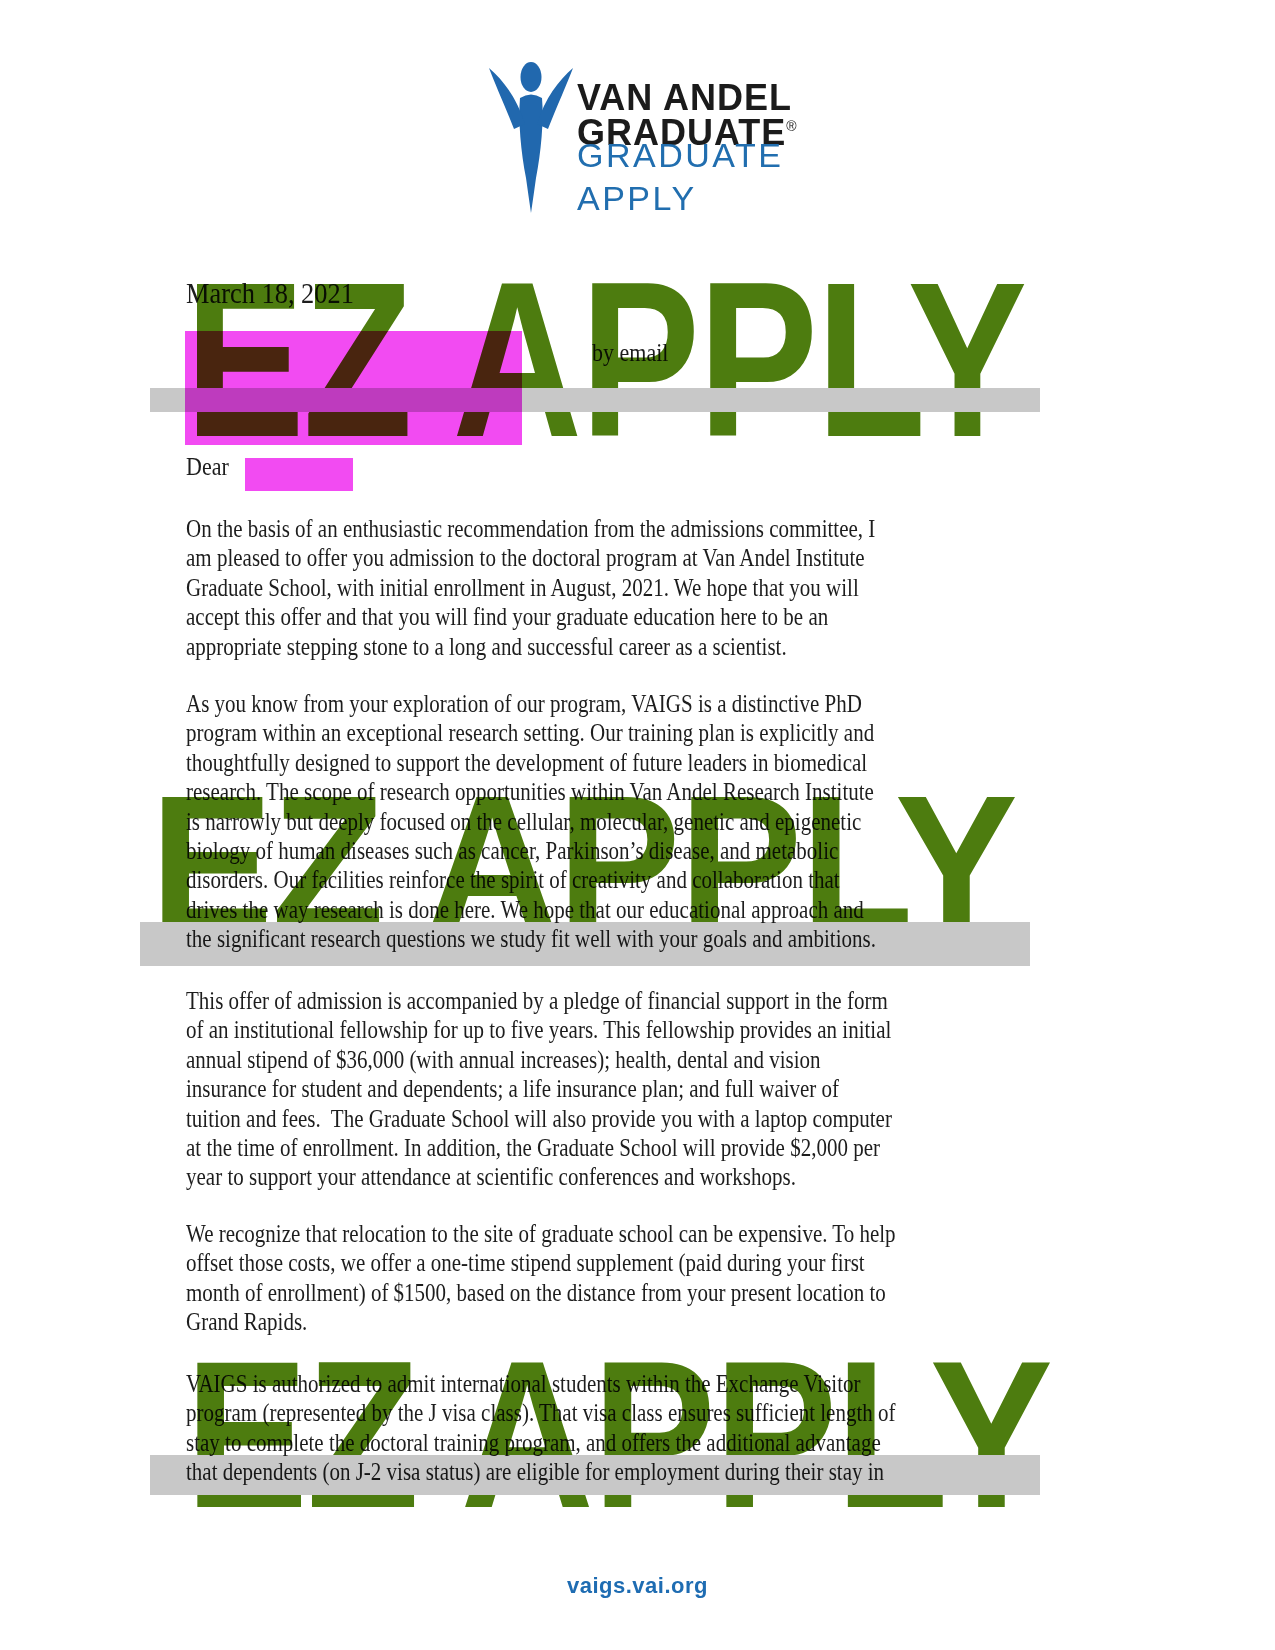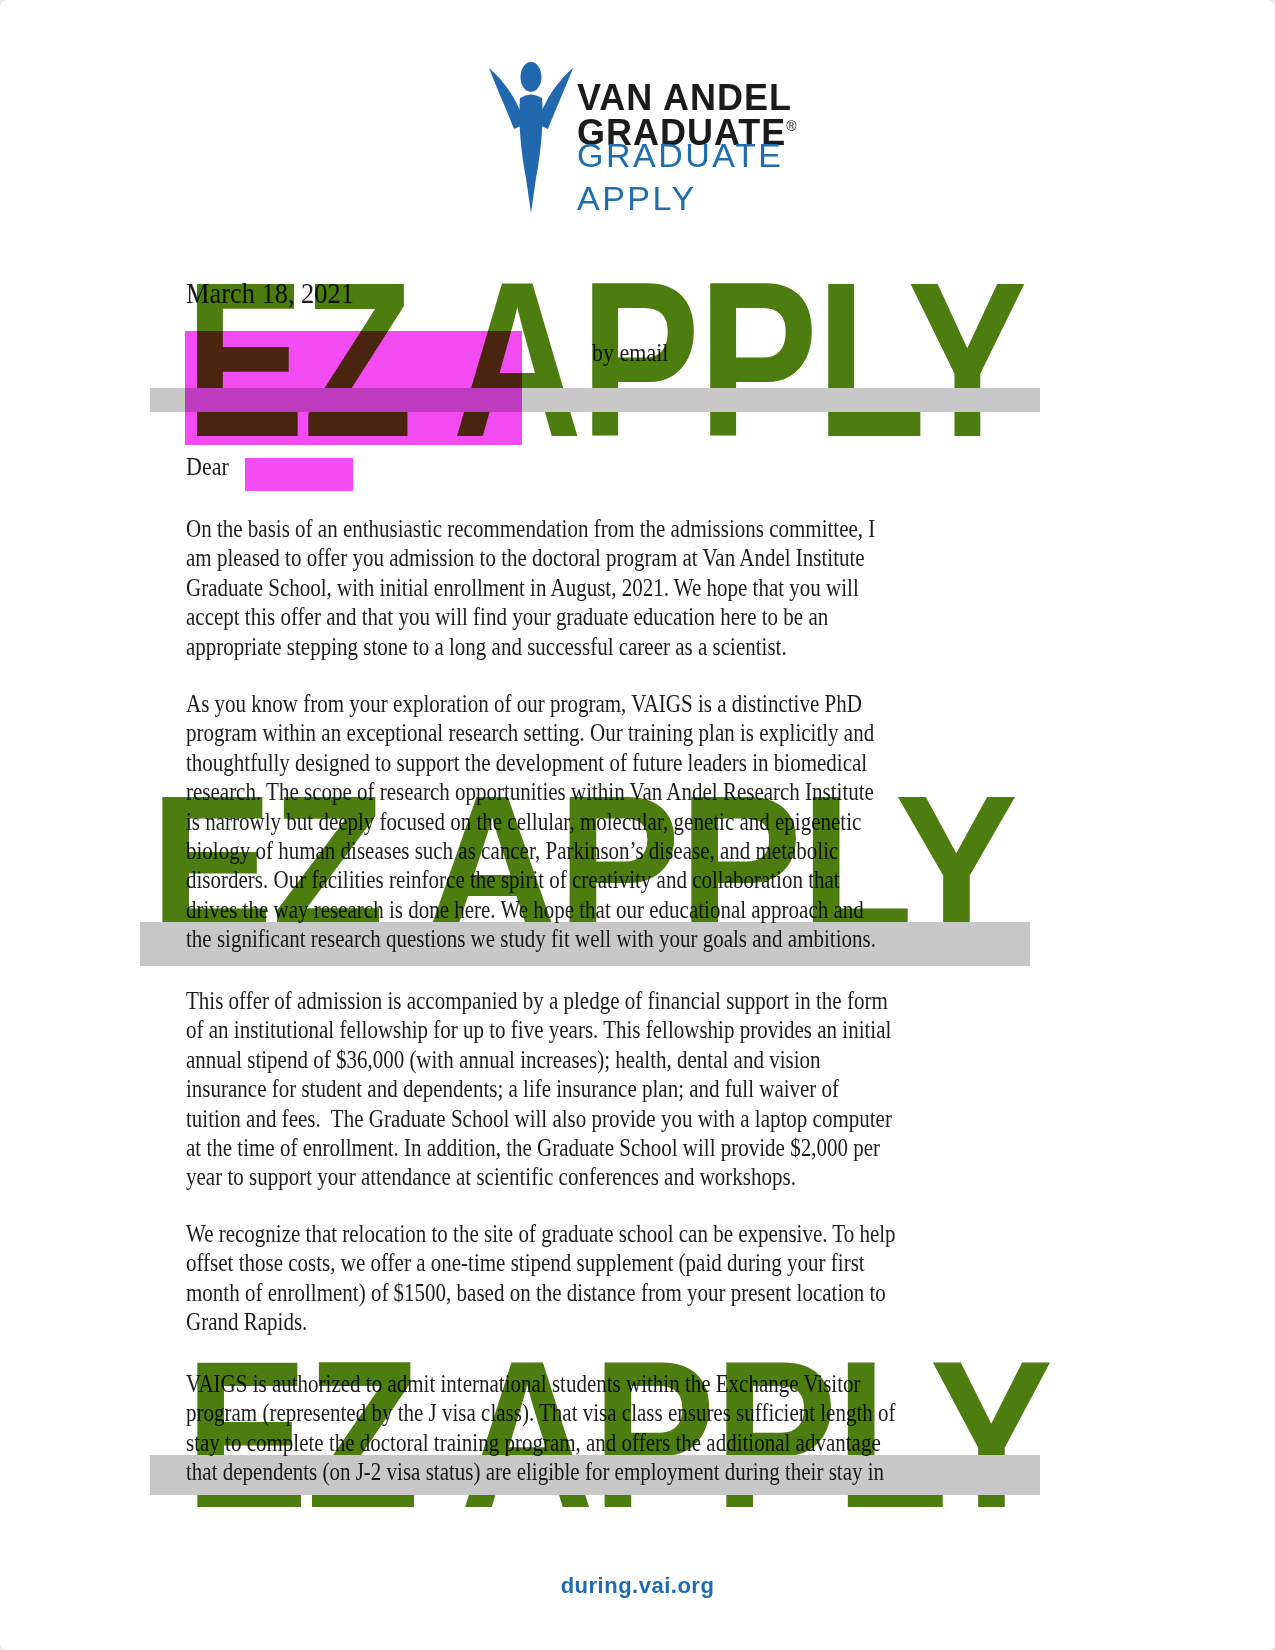--- a/index.html
+++ b/index.html
@@ -3,21 +3,20 @@
 <meta charset="utf-8">
 <style>
   html,body{margin:0;padding:0;background:#e9e9e9;}
   .page{
     position:relative;
     width:1275px;height:1650px;
     margin:0 auto;
     background:#ffffff;
     overflow:hidden;
     font-family:"Liberation Serif", serif;
-    border-radius:7px;
   }
 
   
   .logo-icon{position:absolute;left:487px;top:58px;width:88px;height:157px;}
   .logo-word{
     position:absolute;left:577px;
     font-family:"Liberation Sans", sans-serif;
     line-height:1;white-space:nowrap;
   }
   .lw-dark{color:#1b1b1b;font-weight:bold;font-size:36px;letter-spacing:1px;}
@@ -140,21 +139,21 @@
 year to support your attendance at scientific conferences and workshops.</div>
   <div class="para" style="top:1219px">We recognize that relocation to the site of graduate school can be expensive. To help
 offset those costs, we offer a one-time stipend supplement (paid during your first
 month of enrollment) of $1500, based on the distance from your present location to
 Grand Rapids.</div>
   <div class="para" style="top:1369px">VAIGS is authorized to admit international students within the Exchange Visitor
 program (represented by the J visa class). That visa class ensures sufficient length of
 stay to complete the doctoral training program, and offers the additional advantage
 that dependents (on J-2 visa status) are eligible for employment during their stay in</div>
 
-  <div class="website-line">during.vai.org</div>
+  <div class="website-line">vaigs.vai.org</div>
 
   <div class="wm wm-top">
     <span class="wm-letters">EZ APPLY</span>
     <div class="wm-bar"></div>
   </div>
   <div class="wm wm-mid">
     <span class="wm-letters">EZ APPLY</span>
     <div class="wm-bar"></div>
   </div>
   <div class="wm wm-bot">

